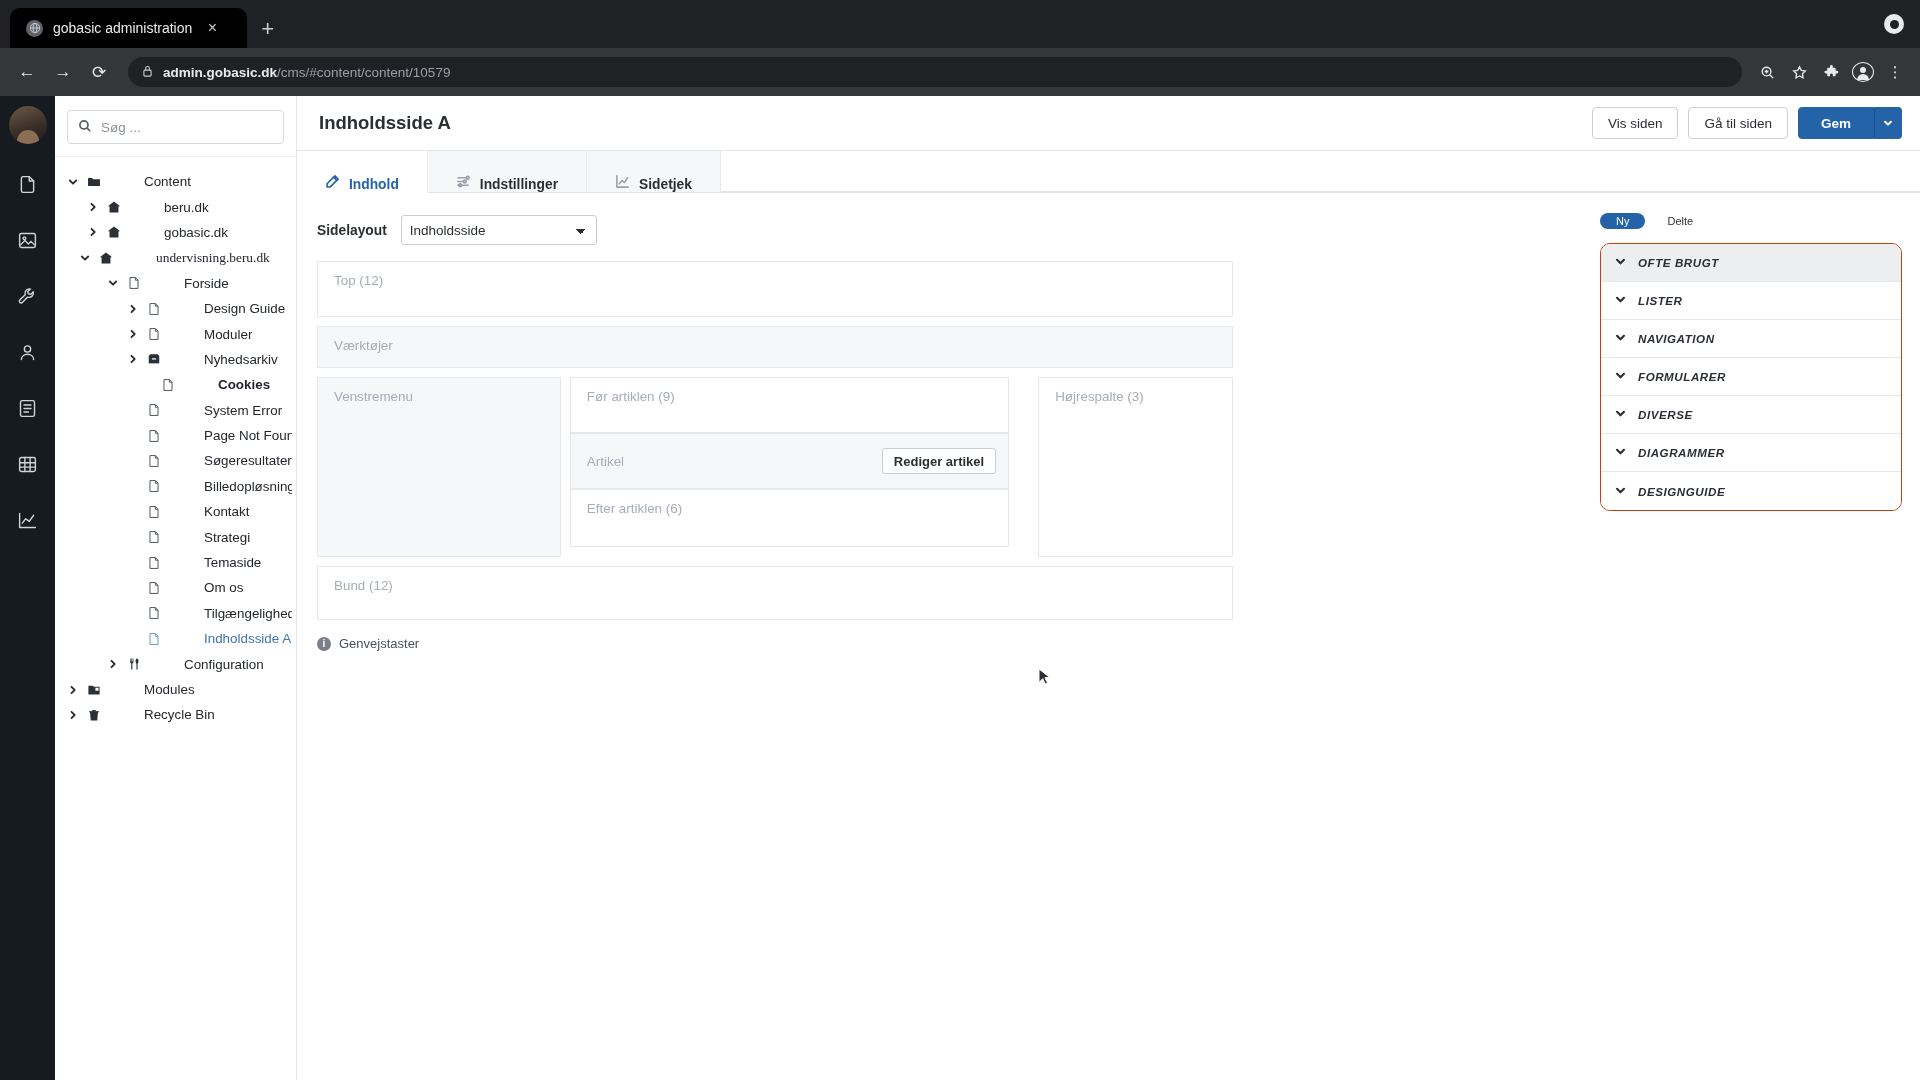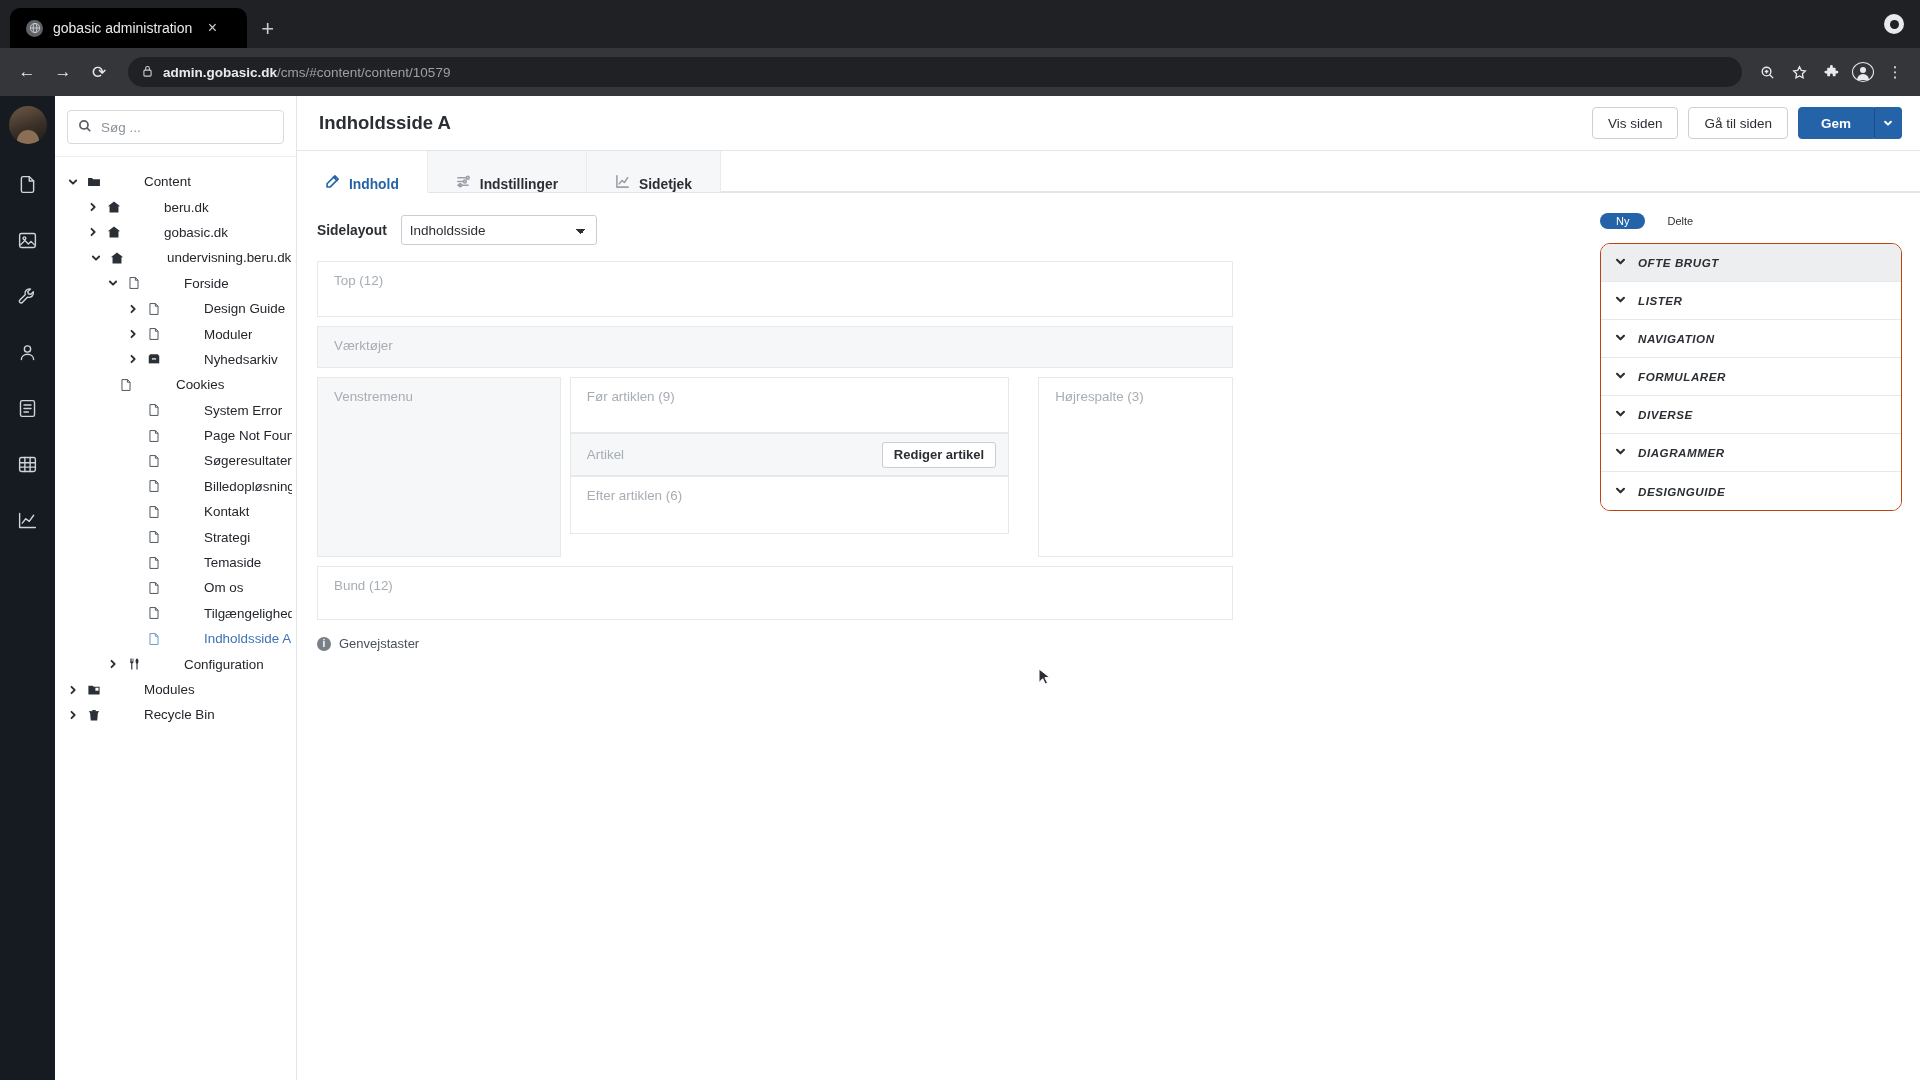--- a/index.html
+++ b/index.html
@@ -117,21 +117,21 @@
   .zone .ztitle { font-size:13.4px; color:#a7adb4; padding:11px 0 0 16px; }
   .zone.shaded { background:#f6f7f8; }
   .grid-wrap { width:916px; }
   .z-top { height:56px; margin-bottom:9px; }
   .z-tools { height:42px; margin-bottom:9px; }
   .cols { display:flex; gap:9px; }
   .col-left { width:252px; }
   .z-leftmenu { height:180px; }
   .col-mid { width:454px; display:flex; flex-direction:column; }
   .z-before { height:56px; }
-  .z-article { height:43px; display:flex; align-items:center; justify-content:space-between; padding-right:12px; }
+  .z-article { height:56px; display:flex; align-items:center; justify-content:space-between; padding-right:12px; }
   .z-article .ztitle { padding:0 0 0 16px; }
   .btn-article { height:26px; border:1px solid #c9ced4; background:#fff; border-radius:3px; font-size:13px;
                  font-weight:700; color:#2b2f34; padding:0 11px; display:flex; align-items:center;
                  font-family:"Liberation Sans", sans-serif; }
   .z-after { height:58px; }
   .col-right { width:222px; }
   .z-rightcol { height:180px;margin-left:20px; }
   .z-bottom { height:54px; margin-top:9px; }
   .shortcuts { display:flex; align-items:center; gap:8px; margin-top:16px; font-size:13px; color:#4a5058; }
   .shortcuts .info { width:14px; height:14px; border-radius:50%; background:#7a8089; color:#fff;
@@ -324,21 +324,21 @@
               <path d="M4.2 2.2L8 6l-3.8 3.8"></path>
             </svg>
           </span>
           <span class="ico">
             <svg viewBox="0 0 16 16" fill="#2b3036">
               <path d="M8 1.6L1 7.2h1.9v7.2h10.2V7.2H15z"></path>
             </svg>
           </span>
           <span class="lbl">gobasic.dk</span>
         </div>
-        <div class="node" style="padding-left: 31px;">
+        <div class="node" style="padding-left: 20px; font-family: Liberation Serif, serif;">
           <span class="caret">
             <svg viewBox="0 0 12 12">
               <path d="M2.2 4.2L6 8l3.8-3.8"></path>
             </svg>
           </span>
           <span class="ico">
             <svg viewBox="0 0 16 16" fill="#2b3036">
               <path d="M8 1.6L1 7.2h1.9v7.2h10.2V7.2H15z"></path>
             </svg>
           </span>
@@ -394,21 +394,21 @@
           </span>
           <span class="ico">
             <svg viewBox="0 0 16 16" fill="#2b3036">
               <path d="M2 4.6h12v8.4H2z"></path>
               <path d="M2 4.6l1.8-2h8.4l1.8 2" fill="#2b3036"></path>
               <rect x="5.6" y="7.2" width="4.8" height="1.4" fill="#fff"></rect>
             </svg>
           </span>
           <span class="lbl">Nyhedsarkiv</span>
         </div>
-        <div class="node" style="padding-left: 40px;">
+        <div class="node" style="padding-left: 82px; font-weight: bold;">
           <span class="caret"></span>
           <span class="ico">
             <svg viewBox="0 0 16 16" fill="none" stroke="#4a5058" stroke-width="1.1" stroke-linejoin="round">
               <path d="M3.4 1.8h6.2l3 3v9.4H3.4z"></path>
               <path d="M9.6 1.8v3h3"></path>
             </svg>
           </span>
           <span class="lbl">Cookies</span>
         </div>
         <div class="node" style="padding-left: 68px;">

